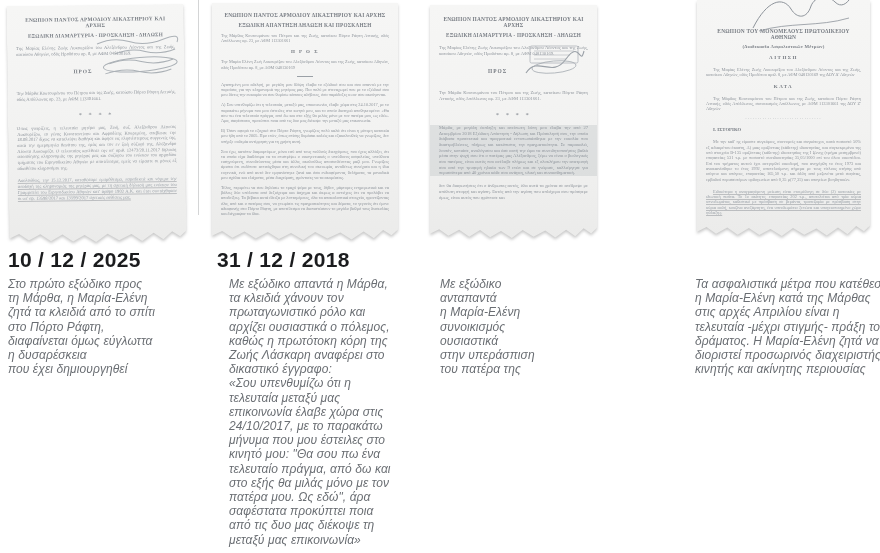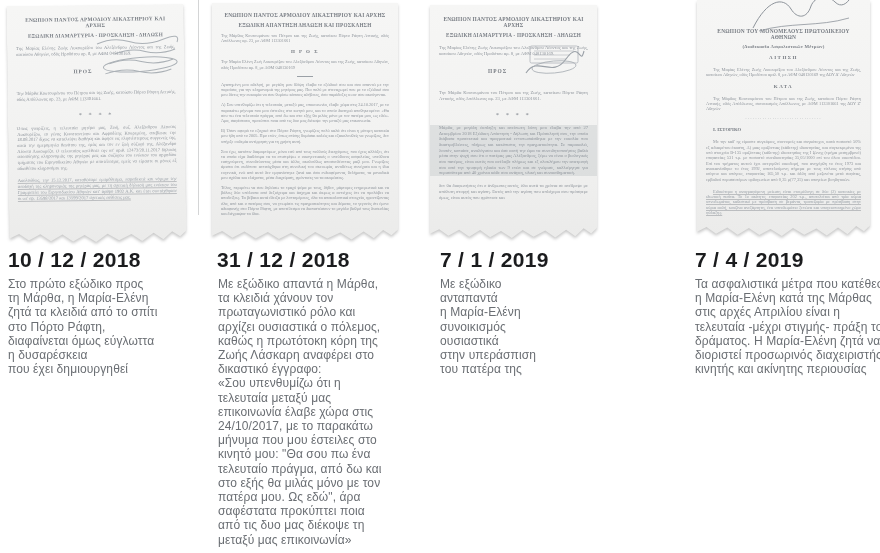--- a/index.html
+++ b/index.html
@@ -4,21 +4,21 @@
 <style>
   html,body{margin:0;padding:0;background:#fff;}
   .canvas{position:relative;width:880px;height:553px;background:#ffffff;overflow:hidden;
           font-family:"Liberation Sans",sans-serif;}
   .divider{position:absolute;left:198px;top:0;width:1px;height:215px;background:#d4d5d6;}
 
   
   .date{position:absolute;font-weight:bold;font-size:21px;line-height:22px;color:#1b1c1e;
         letter-spacing:.3px;white-space:pre;}
   .desc{position:absolute;font-size:12px;line-height:14.2px;color:#6a6e73;white-space:pre;
-        letter-spacing:.1px;}
+        letter-spacing:.1px;font-style:italic;}
 
   
   .doc{position:absolute;filter:drop-shadow(0 2px 1.5px rgba(110,110,110,.38));}
   .paper{width:100%;height:100%;position:relative;overflow:hidden;
          font-family:"Liberation Serif",serif;color:#8f959c;
          background:linear-gradient(180deg,#f6f6f5 0%,#f2f2f1 55%,#ebebea 100%);
          clip-path:polygon(0 0,100% 0,100% 95.2%,96.5% 97.6%,92% 95.4%,87% 98.8%,81.5% 96%,
            75% 99.4%,69% 96.4%,62% 99%,55.5% 96.2%,49% 99.6%,42.5% 96.6%,36% 99.2%,30% 96.2%,
            23.5% 99%,17.5% 96%,11% 98.6%,5.5% 95.8%,0 97.8%);}
   .d-h1{font-size:5.4px;font-weight:bold;text-align:center;color:#767b82;letter-spacing:.2px;padding:11px 8px 0;}
@@ -122,60 +122,58 @@
       <div class="d-p">Της Μαρίας Ελένης Ζωής Λυκουρέζου του Αλεξάνδρου Λέοντος και της Ζωής, κατοίκου Αθηνών, οδός Ηροδότου αριθ. 8, με ΑΦΜ 048130169 της ΔΟΥ Δ' Αθηνών</div>
       <div class="d-center">ΚΑΤΑ</div>
       <div class="d-p">Της Μάρθας Κουτουμάνου του Πέτρου και της Ζωής, κατοίκου Πόρτο Ράφτη Αττικής, οδός Απόλλωνος, συνοικισμός Απόλλωνος, με ΑΦΜ 113301661 της ΔΟΥ Ζ' Αθηνών</div>
       <div class="d-dots">·······························</div>
       <div class="d-ist">Ι. ΙΣΤΟΡΙΚΟ</div>
       <div class="d-p">Με την καθ' ης είμαστε συγκύριες, συννομείς και συγκάτοχοι, κατά ποσοστό 50% εξ αδιαιρέτου έκαστη, Α) μιας οριζόντιας (κάθετης) ιδιοκτησίας, και συγκεκριμένα της υπό στοιχεία Β-135 οριζόντιας (κάθετης) ιδιοκτησίας της Ι ζώνης (τμήμα μεσημβρινό) επιφανείας 531 τ.μ. με ποσοστό συνιδιοκτησίας 35,05/1000 επί του όλου οικοπέδου. Επί του τμήματος αυτού έχει ανεγερθεί οικοδομή, που ανηγέρθη το έτος 1973 και ανακαινίσθηκε το έτος 1992, αποτελούμενη σήμερα με τους τίτλους κτήσης από ισόγειο και υπόγειο, επιφανείας 165,50 τ.μ. και άλλη από μεζονέτα μετά σοφίτας, εμβαδού περισσοτέρων ορθογωνίων από 0,35 μ(77,35) και υπογείων βοηθητικών.</div>
       <div class="d-p annotated">Ειδικότερα η αναγραφόμενη μείωση είναι ετοιμόλογη σε δύο (2) κατοικίες με ιδιωτική πισίνα. Το 1ο ακίνητο, επιφανείας 202 τ.μ., αποτελείται από τρία κύρια υπνοδωμάτια, καθιστικό με πρόσβαση σε βεράντα, τραπεζαρία με πρόσβαση στην κύρια αυλή, κουζίνα ανεξάρτητη, ένα υπνοδωμάτιο ξενώνα και υπογειοποιημένο χώρο φύλαξης.</div>
     </div>
   </div>
 
-  <div class="date" style="left:8px;top:249px">10 / 12 / 2018</div>
+  <div class="date" style="left:8px;top:249px">10 / 12 / 2025</div>
   <div class="desc" style="left:8px;top:277px">Στο πρώτο εξώδικο προς
 τη Μάρθα, η Μαρία-Ελένη
 ζητά τα κλειδιά από το σπίτι
 στο Πόρτο Ράφτη,
 διαφαίνεται όμως εύγλωττα
 η δυσαρέσκεια
 που έχει δημιουργηθεί</div>
 
   <div class="date" style="left:217px;top:249px">31 / 12 / 2018</div>
-  <div class="desc" style="left:218px;top:277px">Με εξώδικο απαντά η Μάρθα,
+  <div class="desc" style="left:229px;top:277px">Με εξώδικο απαντά η Μάρθα,
 τα κλειδιά χάνουν τον
 πρωταγωνιστικό ρόλο και
 αρχίζει ουσιαστικά ο πόλεμος,
 καθώς η πρωτότοκη κόρη της
 Ζωής Λάσκαρη αναφέρει στο
 δικαστικό έγγραφο:
 «Σου υπενθυμίζω ότι η
 τελευταία μεταξύ μας
 επικοινωνία έλαβε χώρα στις
 24/10/2017, με το παρακάτω
 μήνυμα που μου έστειλες στο
 κινητό μου: "Θα σου πω ένα
 τελευταίο πράγμα, από δω και
 στο εξής θα μιλάς μόνο με τον
 πατέρα μου. Ως εδώ", άρα
 σαφέστατα προκύπτει ποια
 από τις δυο μας διέκοψε τη
 μεταξύ μας επικοινωνία»</div>
 
-  <div class="date" style="left:440px;top:249px">7 / 1 / 2019</div>
   <div class="desc" style="left:440px;top:277px">Με εξώδικο
 ανταπαντά
 η Μαρία-Ελένη
 συνοικισμός
 ουσιαστικά
 στην υπεράσπιση
 του πατέρα της</div>
 
-  <div class="date" style="left:695px;top:249px">7 / 4 / 2019</div>
   <div class="desc" style="left:695px;top:277px">Τα ασφαλιστικά μέτρα που κατέθεσε
 η Μαρία-Ελένη κατά της Μάρθας
 στις αρχές Απριλίου είναι η
 τελευταία -μέχρι στιγμής- πράξη του
 δράματος. Η Μαρία-Ελένη ζητά να
 διοριστεί προσωρινός διαχειριστής
 κινητής και ακίνητης περιουσίας</div>
 
 </div>
 

